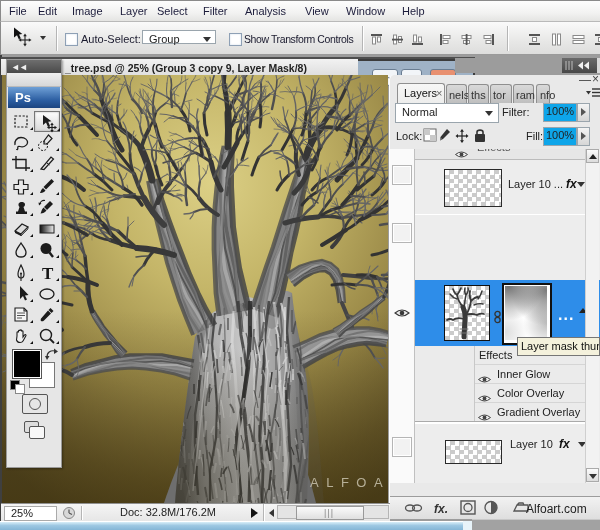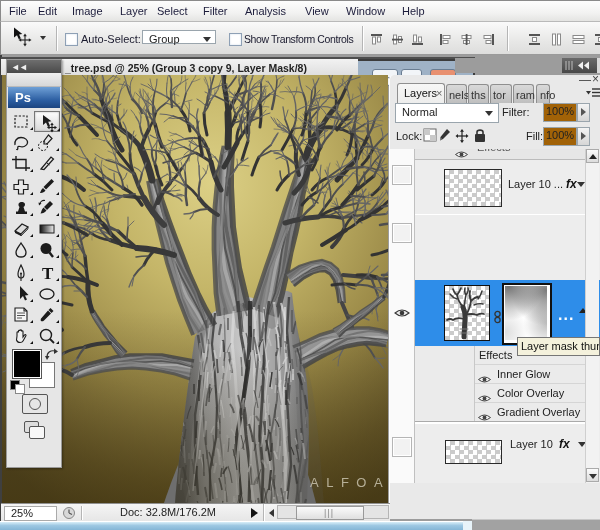--- a/index.html
+++ b/index.html
@@ -69,21 +69,21 @@
   #panel{left:389px;top:75px;width:211px;height:444px;background:#E9E9E9;
      border-top-left-radius:5px;border-left:1px solid #fff;box-sizing:border-box;}
   #tabs{position:absolute;left:0;top:8px;width:211px;height:20px;}
   .tab{position:absolute;top:1px;height:19px;box-sizing:border-box;
      border:1px solid #8f8f8f;border-bottom:none;
      border-top-left-radius:3px;border-top-right-radius:3px;
      background:linear-gradient(#D9D9D9,#BFBFBF);font-size:11px;color:#333;}
   .tabact{background:linear-gradient(#F7F7F6,#EDEDEC);top:0;height:21px;color:#111;}
   #blendrow{position:absolute;left:0;top:28px;width:211px;height:22px;font-size:11px;color:#222;}
   #lockrow{position:absolute;left:0;top:50px;width:171px;height:24px;font-size:11px;color:#222;}
-  .numfield{position:absolute;background:#a16207;border:1px solid #9aa5ad;font-size:11px;color:#222;text-align:center;}
+  .numfield{position:absolute;background:#0ea5e9;border:1px solid #9aa5ad;font-size:11px;color:#222;text-align:center;}
   .spin{position:absolute;width:11px;height:17px;background:linear-gradient(#F4F4F4,#D6D6D6);
      border:1px solid #9aa5ad;}
   
   #list{position:absolute;left:0;top:74px;width:210px;height:334px;background:#EDEDED;}
   #eyecol{position:absolute;left:0;top:0;width:25px;height:334px;background:#FAFAFA;border-right:1px solid #c0c0c0;box-sizing:border-box;}
   .eyebox{position:absolute;left:3px;width:16px;height:16px;background:#F2F2F2;
      border:1px solid #fff;outline:1px solid #b5b5b5;}
   .lrow{position:absolute;left:25px;width:160px;box-sizing:border-box;}
   .thumb{position:absolute;border:1px solid #2a2a2a;}
   .checker{background-image:conic-gradient(#CBCBCB 25%,#fff 0 50%,#CBCBCB 0 75%,#fff 0);
@@ -2408,20 +2408,35 @@
     </div>
   </div>
   <div id="scrollbar">
     <div class="sbtn" style="top:0px;">
         <span class="uparr" style="left:2px;top:4px;"></span>
       </div>
     <div class="sbtn" style="top:319px;">
         <span class="downarr" style="left:2px;top:5px;"></span>
       </div>
   </div>
+  <div id="panelbottom">
+    <svg width="211" height="22">
+      <g stroke="#555" stroke-width="1.3" fill="none">
+        <ellipse cx="20" cy="11" rx="4.5" ry="3"></ellipse>
+          <ellipse cx="27" cy="11" rx="4.5" ry="3"></ellipse>
+      </g>
+      <text x="44" y="16" font-size="12" font-style="italic" font-weight="bold" fill="#333">fx.</text>
+      <rect x="71" y="4" width="14" height="13" fill="none" stroke="#555" stroke-width="1.4"></rect>
+      <circle cx="78" cy="10.5" r="4" fill="none" stroke="#555" stroke-width="1.3"></circle>
+      <circle cx="101" cy="10.5" r="6" fill="none" stroke="#555" stroke-width="1.3"></circle>
+      <path d="M101 4.5 A6 6 0 0 1 101 16.5 Z" fill="#555"></path>
+      <path d="M124 14 L127 8 L138 8 L138 14 Z M127 8 L129 6 L133 6 L134 8" fill="none" stroke="#555" stroke-width="1.3"></path>
+      <text x="136" y="16" font-size="12" fill="#222">Alfoart.com</text>
+    </svg>
+  </div>
 </div>
 
 <div id="docstatus" class="abs">
   <div style="position:absolute;left:3px;top:2px;width:51px;height:13px;background:#fff;border:1px solid #aaa;">
       <span style="position:absolute;left:6px;top:0px;">25%</span>
     </div>
   <svg style="position:absolute;left:61px;top:2px;" width="14" height="14">
       <circle cx="7" cy="7" r="5.5" fill="#D8D8D8" stroke="#888"></circle>
       <path d="M7 7 L7 3.5 M7 7 L10 8.5" stroke="#555" stroke-width="1.2" fill="none"></path>
     </svg>

